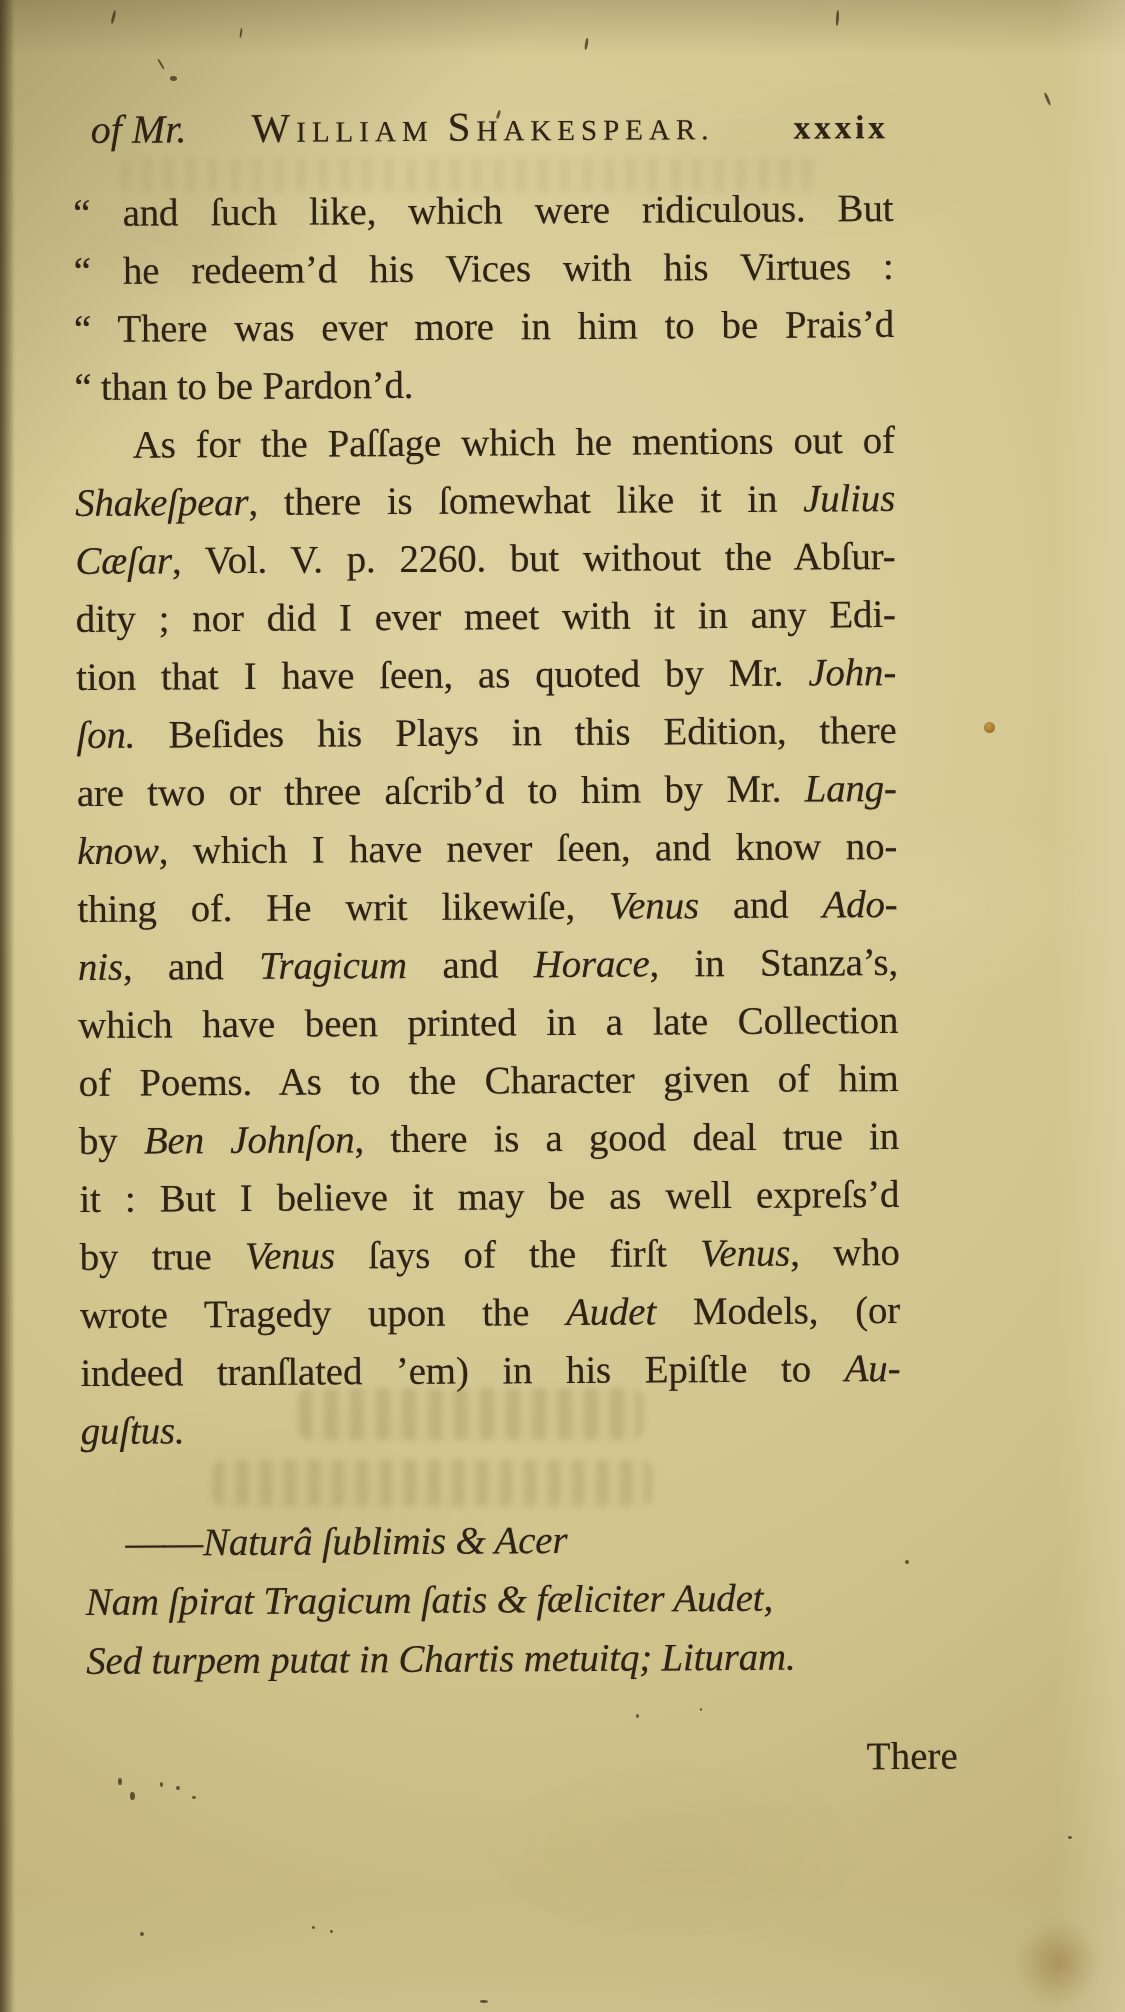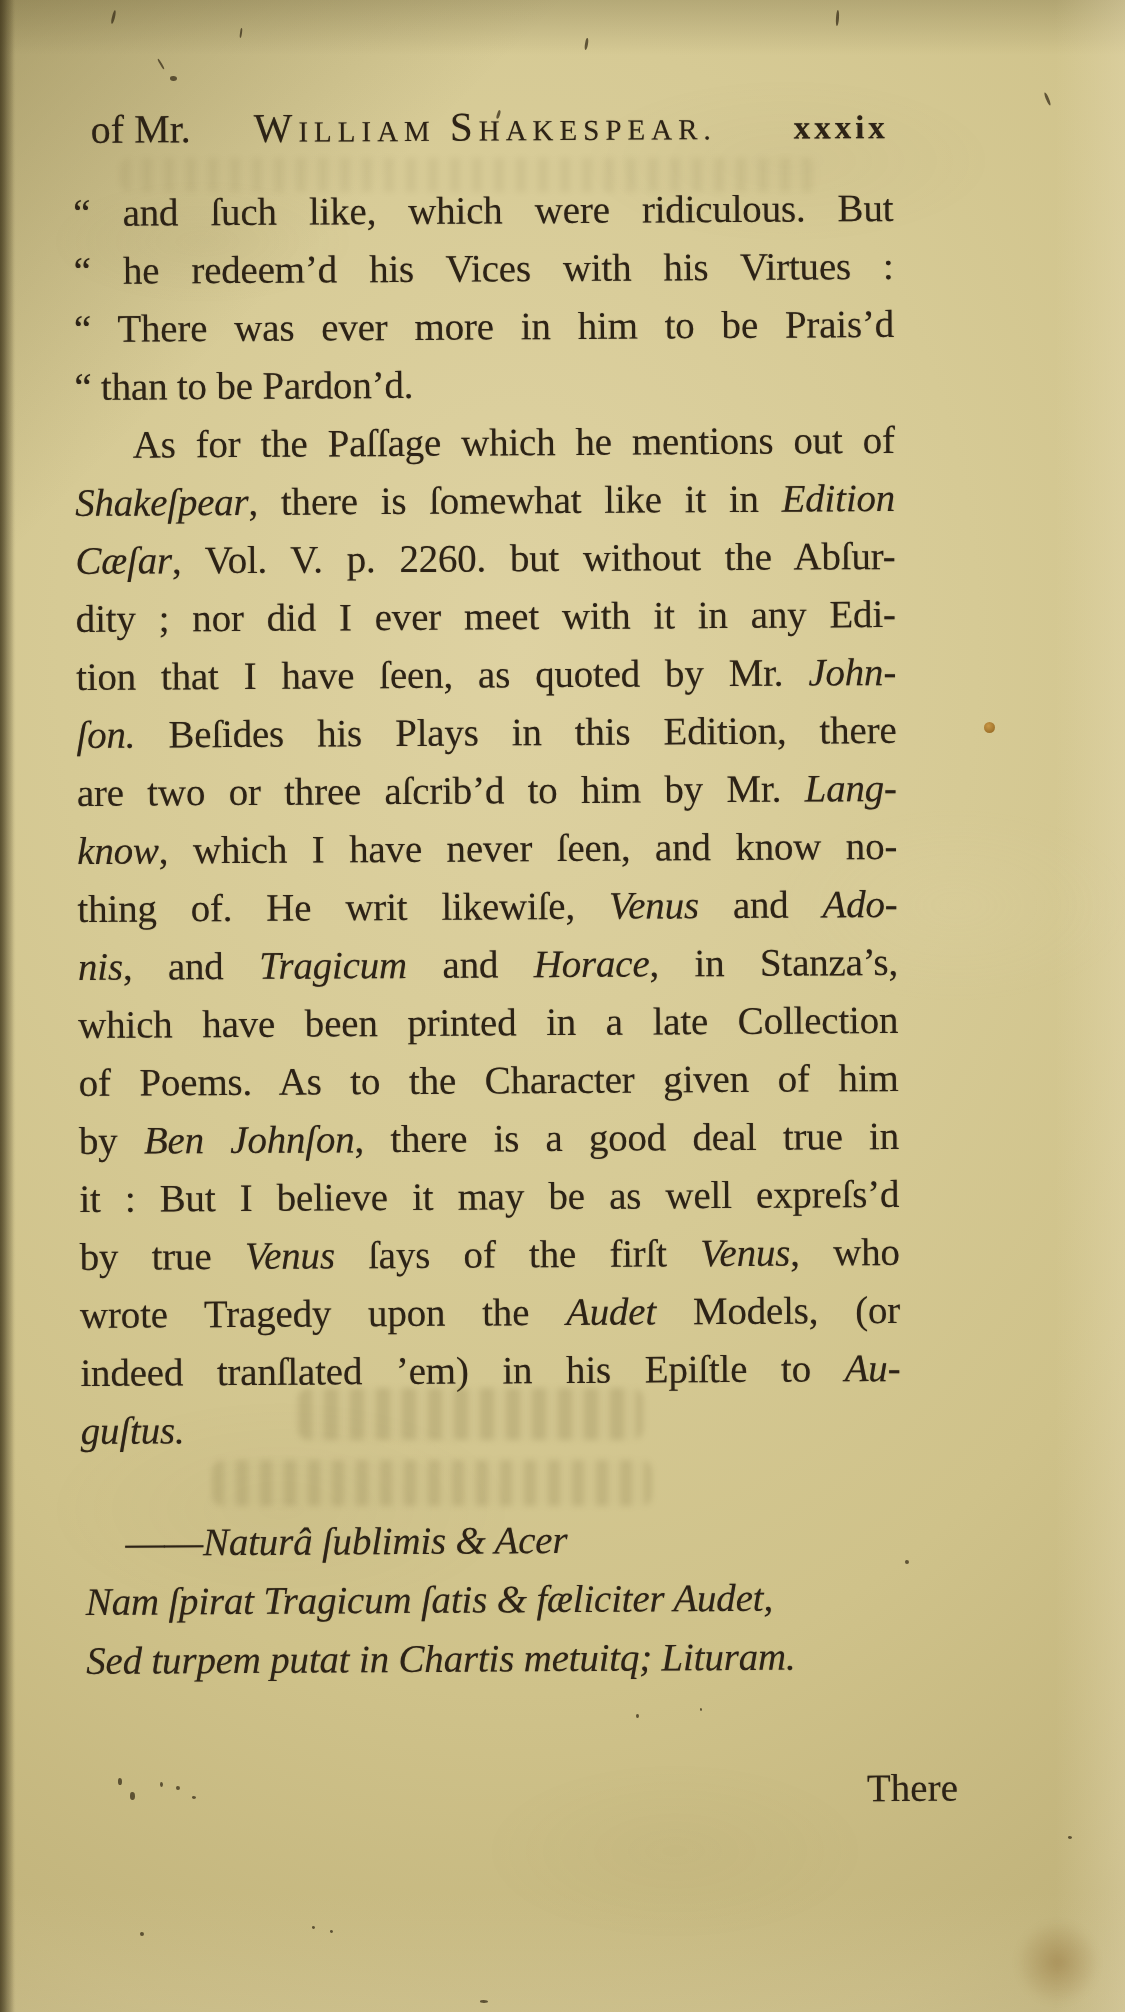--- a/index.html
+++ b/index.html
@@ -26,33 +26,33 @@
       radial-gradient(260px 140px at 85% 45%, rgba(235,224,185,.18), transparent 70%),
       radial-gradient(340px 160px at 25% 75%, rgba(120,106,58,.10), transparent 70%),
       radial-gradient(280px 130px at 60% 92%, rgba(120,106,58,.09), transparent 70%);}
   .text-layer{position:absolute;inset:0;transform:rotate(-0.35deg);transform-origin:50% 0;
     color:var(--ink);text-shadow:0 0 1px rgba(45,35,22,.45);}
   .it{font-style:italic;}
   .ro{font-style:normal;}
   
   .header{position:absolute;top:102px;left:90px;width:798px;display:flex;
     justify-content:space-between;align-items:baseline;white-space:nowrap;}
-  .hdr-prefix{font-size:40px;}
+  .hdr-prefix{font-style:italic;font-size:40px;}
   .hdr-name{letter-spacing:0;}
   .capword{display:inline-block;text-transform:uppercase;font-size:29px;letter-spacing:6px;margin-right:14px;}
   .capword::first-letter{font-size:41px;letter-spacing:6px;}
   .folio{font-size:33px;font-weight:700;letter-spacing:4px;}
   
   .line{position:absolute;left:72px;width:820px;height:58px;line-height:58px;
     font-size:39px;letter-spacing:-0.2px;white-space:nowrap;}
   .line.just{white-space:normal;text-align:justify;text-align-last:justify;}
   .line.indent{text-indent:58px;}
   .verse-line{font-style:italic;left:76px;}
   .verse-line.indent{text-indent:40px;}
-  .catchword{position:absolute;left:856px;top:1729px;height:58px;line-height:58px;font-size:39px;margin-top:32px;}
+  .catchword{position:absolute;left:856px;top:1729px;height:58px;line-height:58px;font-size:39px;}
   
   .speck{position:absolute;background:#3a2f1a;border-radius:45% 55% 50% 50%;opacity:.75;}
   .rust-dot{position:absolute;left:984px;top:722px;width:11px;height:11px;border-radius:50%;
     background:radial-gradient(circle at 40% 35%, #c8923e, #96661d 75%);opacity:.9;}
   .stain{position:absolute;left:1015px;top:1920px;width:85px;height:85px;border-radius:50%;
     background:radial-gradient(circle, rgba(130,92,34,.38), rgba(130,92,34,0) 70%);filter:blur(3px);}
   .ghost{position:absolute;filter:blur(3px);opacity:.55;pointer-events:none;border-radius:10px;}
   .ghost.g1{left:298px;top:1388px;width:345px;height:52px;
     background:repeating-linear-gradient(90deg, rgba(118,104,56,.38) 0 14px, rgba(118,104,56,.05) 14px 26px);}
   .ghost.g2{left:212px;top:1460px;width:440px;height:46px;
@@ -76,21 +76,21 @@
       <span class="hdr-name"><span class="capword">William</span><span class="capword">Shakespear.</span></span>
       <span class="folio">xxxix</span>
     </div>
 
     <div>
         <div class="line body-line just" style="top: 181px;"><span class="ro">“ and ſuch like, which were ridiculous. But</span></div>
         <div class="line body-line just" style="top: 239px;"><span class="ro">“ he redeem’d his Vices with his Virtues :</span></div>
         <div class="line body-line just" style="top: 297px;"><span class="ro">“ There was ever more in him to be Prais’d</span></div>
         <div class="line body-line" style="top: 355px;"><span class="ro">“ than to be Pardon’d.</span></div>
         <div class="line body-line just indent" style="top: 413px;"><span class="ro">As for the Paſſage which he mentions out of</span></div>
-        <div class="line body-line just" style="top: 471px;"><span class="it">Shakeſpear</span><span class="ro">, there is ſomewhat like it in </span><span class="it">Edition</span></div>
+        <div class="line body-line just" style="top: 471px;"><span class="it">Shakeſpear</span><span class="ro">, there is ſomewhat like it in </span><span class="it">Julius</span></div>
         <div class="line body-line just" style="top: 529px;"><span class="it">Cæſar</span><span class="ro">, Vol. V. p. 2260. but without the Abſur-</span></div>
         <div class="line body-line just" style="top: 587px;"><span class="ro">dity ; nor did I ever meet with it in any Edi-</span></div>
         <div class="line body-line just" style="top: 645px;"><span class="ro">tion that I have ſeen, as quoted by Mr. </span><span class="it">John-</span></div>
         <div class="line body-line just" style="top: 703px;"><span class="it">ſon.</span><span class="ro"> Beſides his Plays in this Edition, there</span></div>
         <div class="line body-line just" style="top: 761px;"><span class="ro">are two or three aſcrib’d to him by Mr. </span><span class="it">Lang-</span></div>
         <div class="line body-line just" style="top: 819px;"><span class="it">know</span><span class="ro">, which I have never ſeen, and know no-</span></div>
         <div class="line body-line just" style="top: 877px;"><span class="ro">thing of. He writ likewiſe, </span><span class="it">Venus</span><span class="ro"> and </span><span class="it">Ado-</span></div>
         <div class="line body-line just" style="top: 935px;"><span class="it">nis</span><span class="ro">, and </span><span class="it">Tragicum</span><span class="ro"> and </span><span class="it">Horace</span><span class="ro">, in Stanza’s,</span></div>
         <div class="line body-line just" style="top: 993px;"><span class="ro">which have been printed in a late Collection</span></div>
         <div class="line body-line just" style="top: 1051px;"><span class="ro">of Poems. As to the Character given of him</span></div>

